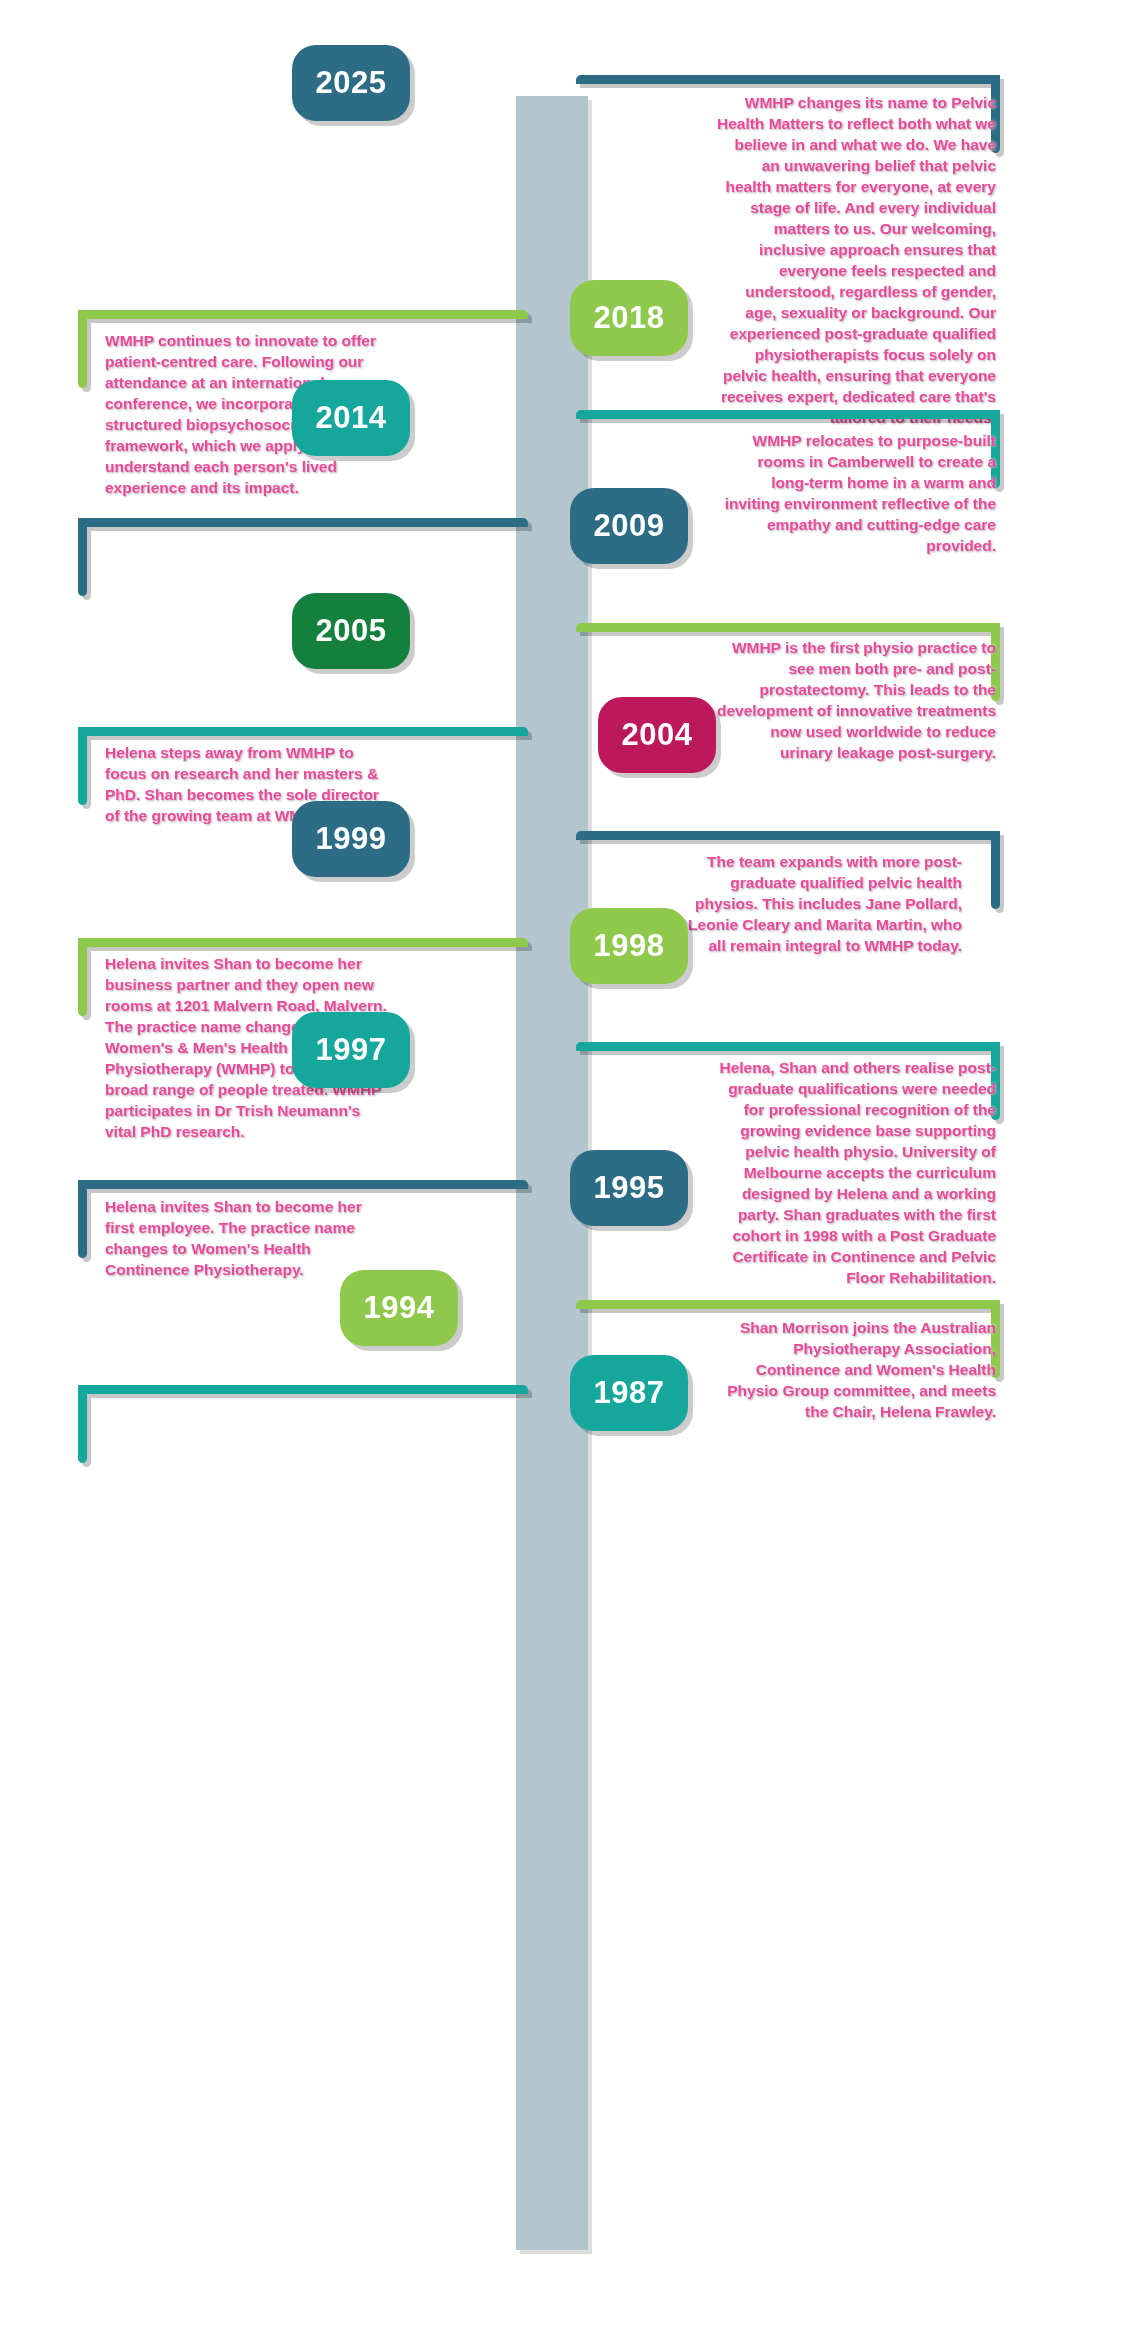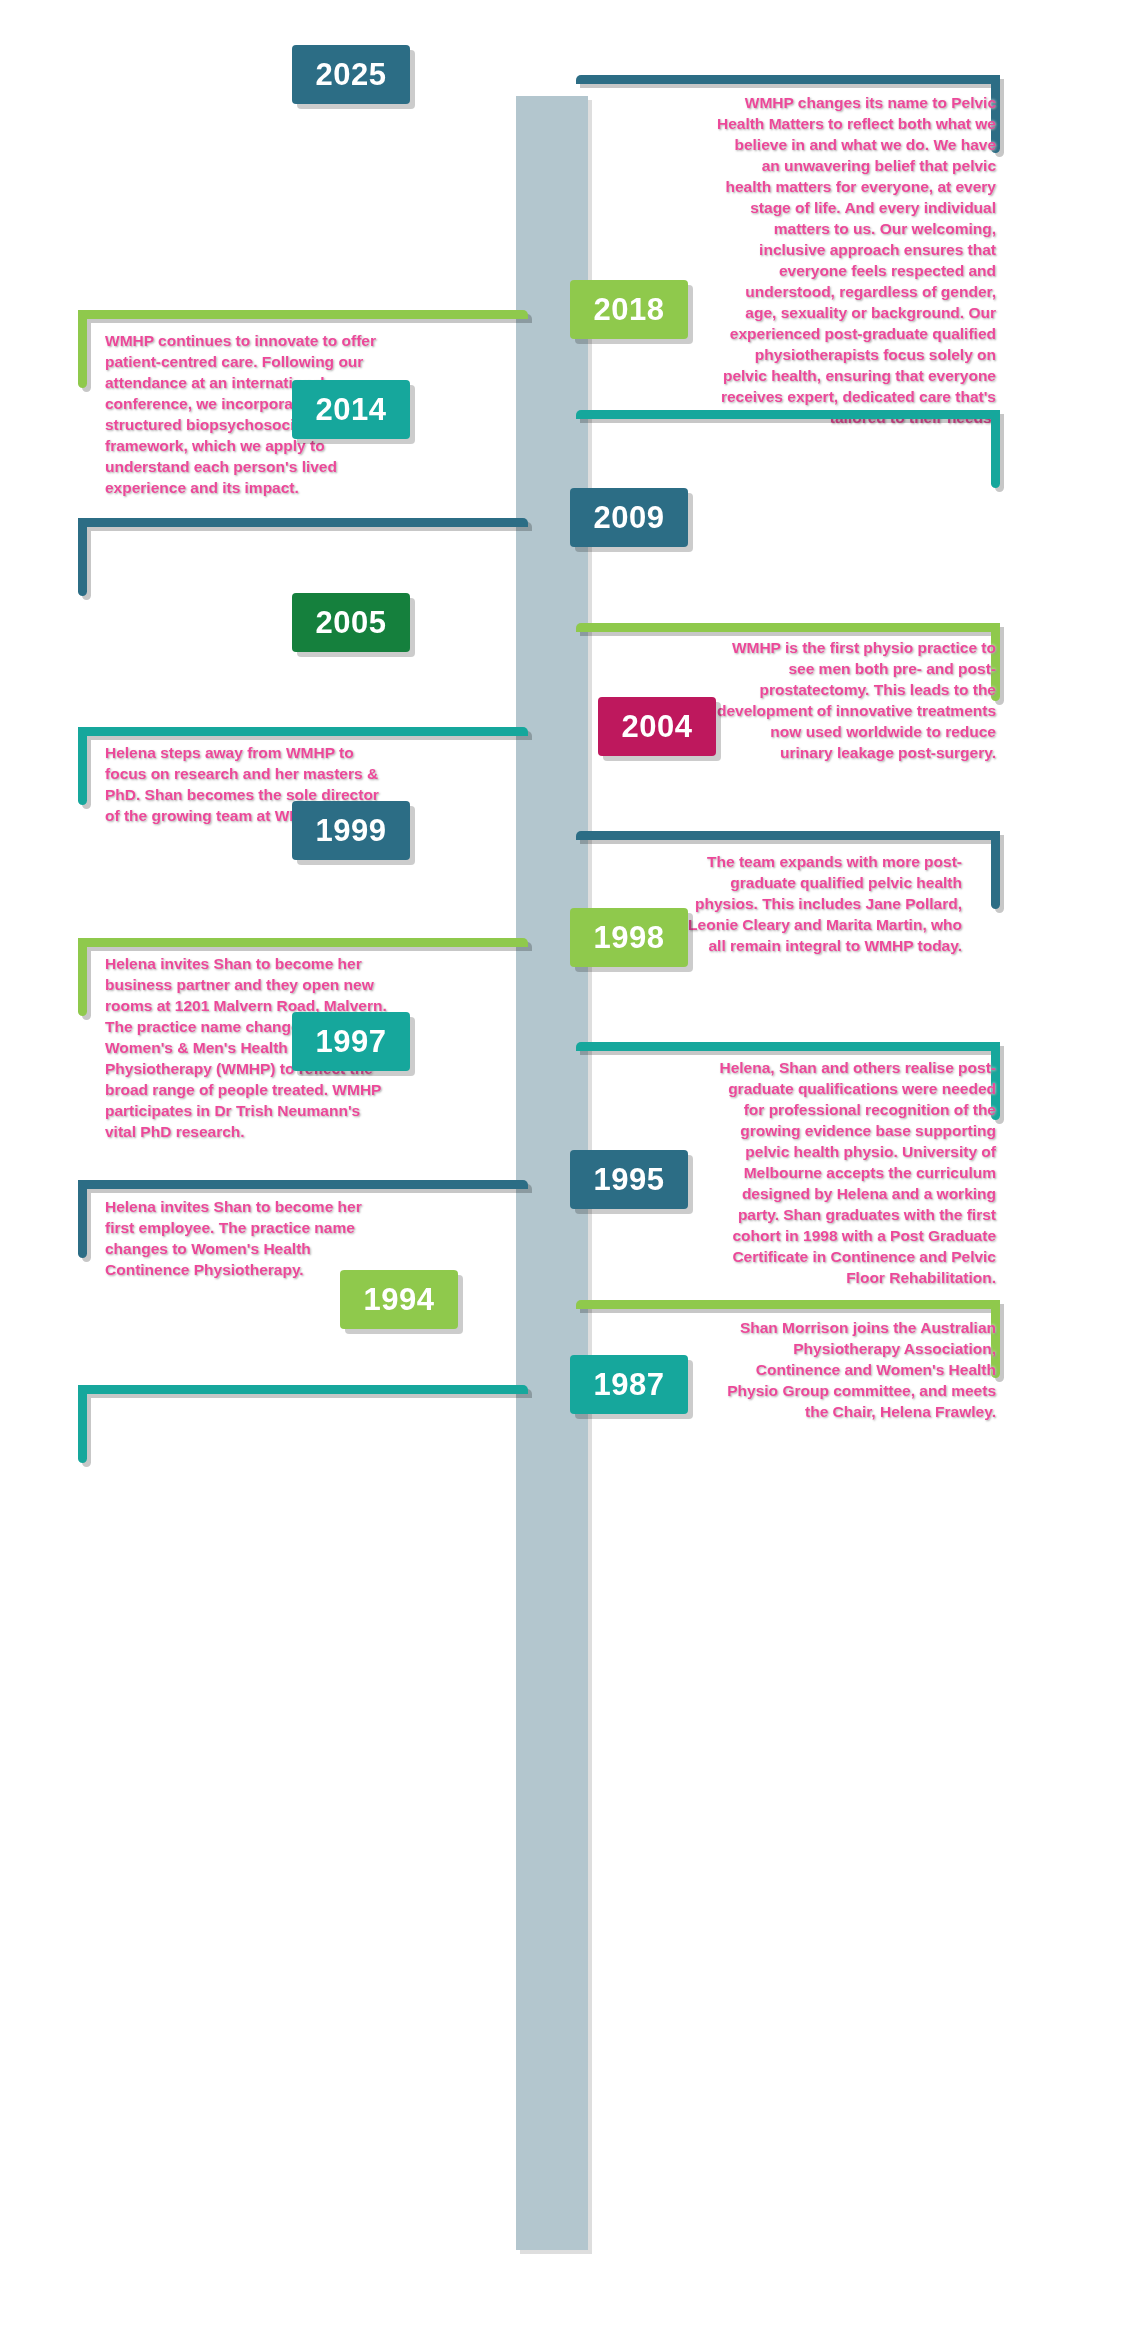--- a/index.html
+++ b/index.html
@@ -23,22 +23,22 @@
 
   
   .conn{position:absolute;}
   .conn .h{position:absolute;height:9px;top:0;}
   .conn .v{position:absolute;width:9px;top:0;}
   .conn.shadow-wrap{filter:drop-shadow(4px 4px 0 rgba(0,0,0,.22));}
 
   
   .year{
     position:absolute;
-    height:59px;min-width:118px;
-    border-radius:4px;
+    height:76px;min-width:118px;
+    border-radius:24px;
     display:flex;align-items:center;justify-content:center;
     color:#ffffff;
     font-size:31px;font-weight:bold;
     letter-spacing:.5px;
     box-shadow:5px 5px 0 rgba(0,0,0,.20);
     z-index:5;
   }
 
   
   .txt{
@@ -68,20 +68,21 @@
       <div class="h" style="background: rgb(143, 201, 76); left: 78px; width: 450px; border-radius: 5px 5px 0px 0px;"></div>
       <div class="v" style="background: rgb(143, 201, 76); left: 78px; height: 78px; border-radius: 0px 0px 5px 5px;"></div>
     </div>
     <div class="year" style="background: rgb(143, 201, 76); top: 280px; left: 570px; width: 118px;">2018</div>
     <div class="txt left" style="top: 330px; left: 105px; width: 285px;">WMHP continues to innovate to offer patient-centred care. Following our attendance at an international conference, we incorporate a more structured biopsychosocial framework, which we apply to understand each person's lived experience and its impact.</div>
     <div class="conn shadow-wrap" style="left: 0px; top: 410px; width: 1131px; height: 200px;">
       <div class="h" style="background: rgb(22, 167, 156); left: 576px; width: 424px; border-radius: 5px 5px 0px 0px;"></div>
       <div class="v" style="background: rgb(22, 167, 156); left: 991px; height: 78px; border-radius: 0px 0px 5px 5px;"></div>
     </div>
     <div class="year" style="background: rgb(22, 167, 156); top: 380px; left: 292px; width: 118px;">2014</div>
+    <div class="txt right" style="top: 430px; left: 716px; width: 280px;">WMHP relocates to purpose-built rooms in Camberwell to create a long-term home in a warm and inviting environment reflective of the empathy and cutting-edge care provided.</div>
     <div class="conn shadow-wrap" style="left: 0px; top: 518px; width: 1131px; height: 200px;">
       <div class="h" style="background: rgb(44, 109, 133); left: 78px; width: 450px; border-radius: 5px 5px 0px 0px;"></div>
       <div class="v" style="background: rgb(44, 109, 133); left: 78px; height: 78px; border-radius: 0px 0px 5px 5px;"></div>
     </div>
     <div class="year" style="background: rgb(44, 109, 133); top: 488px; left: 570px; width: 118px;">2009</div>
     <div class="conn shadow-wrap" style="left: 0px; top: 623px; width: 1131px; height: 200px;">
       <div class="h" style="background: rgb(143, 201, 76); left: 576px; width: 424px; border-radius: 5px 5px 0px 0px;"></div>
       <div class="v" style="background: rgb(143, 201, 76); left: 991px; height: 78px; border-radius: 0px 0px 5px 5px;"></div>
     </div>
     <div class="year" style="background: #15803d; top: 593px; left: 292px; width: 118px;">2005</div>

